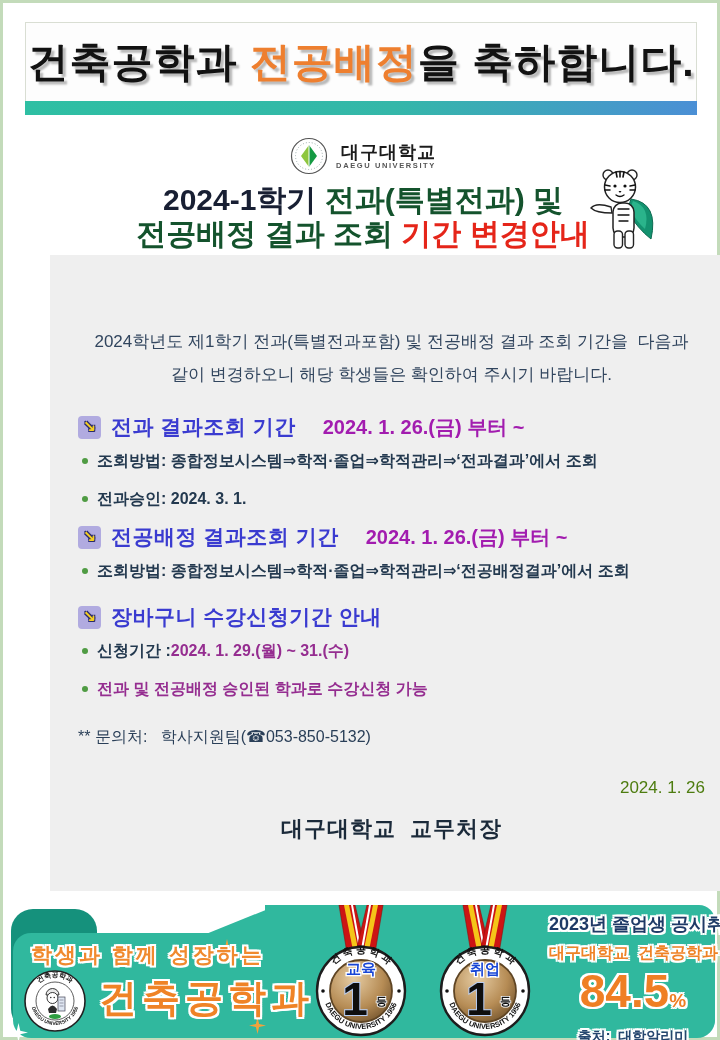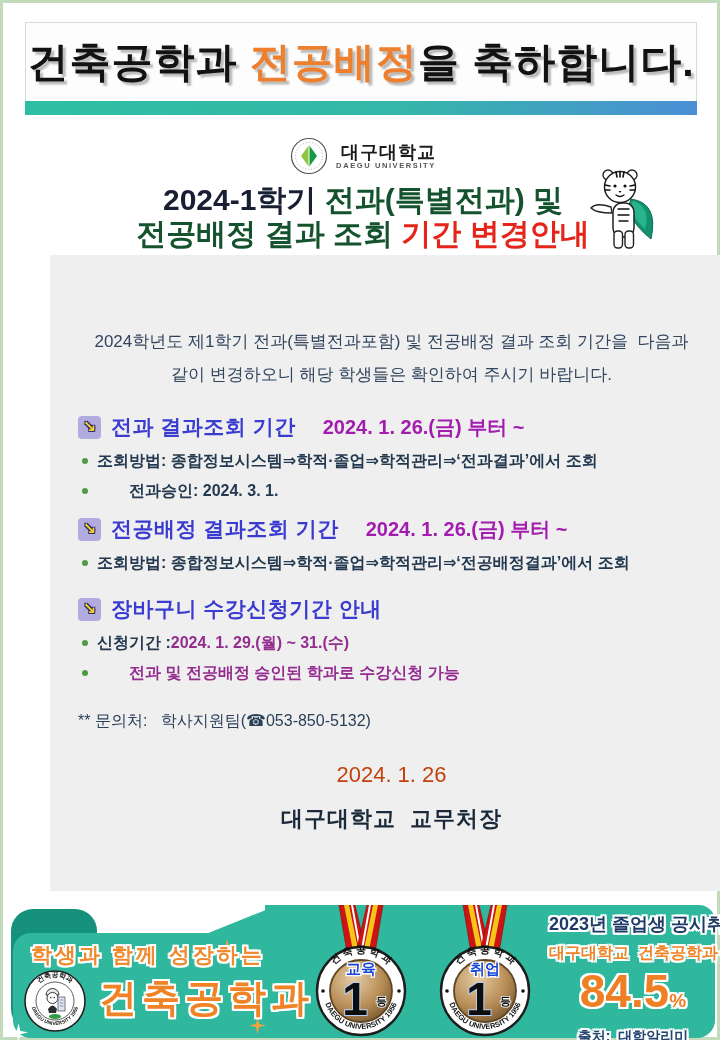--- a/index.html
+++ b/index.html
@@ -33,25 +33,25 @@
   .sec-head{display:flex;align-items:center;margin-top:22px;}
   .sec-head.mt-s{margin-top:14px;} .sec-head.mt-m{margin-top:22px;}
   .sec-icon{width:23px;height:23px;background:#b1abe0;border-radius:4px;flex:0 0 auto;
     display:flex;align-items:center;justify-content:center;margin-right:10px;}
   .sec-icon span{font-size:16px;font-weight:bold;color:#f6d021;line-height:1;
     text-shadow:1px 1px 0 #2b2b6e,-1px -1px 0 #2b2b6e,1px -1px 0 #2b2b6e,-1px 1px 0 #2b2b6e;}
   .sec-title{font-size:21px;font-weight:bold;color:#3a3bd0;letter-spacing:0.5px;white-space:nowrap;}
   .sec-date{font-size:20px;font-weight:bold;color:#a21caf;margin-left:27px;white-space:nowrap;}
   .bullet{display:flex;margin-top:10px;margin-left:4px;font-size:16px;font-weight:bold;
     color:#23394f;line-height:20px;}
-  .bullet + .bullet{margin-top:10px;gap:32px;}
+  .bullet + .bullet{margin-top:18px;}
   .dot{width:6px;height:6px;border-radius:50%;background:#4f9b43;margin:7px 9px 0 0;flex:0 0 auto;}
   .b-purple{color:#952d90;}
   .contact{margin-top:28px;font-size:16px;font-weight:500;color:#2a3f58;}
-  .doc-date{margin-top:30px;text-align:center;font-size:22px;color:#c2410c;}
+  .doc-date{margin-top:30px;text-align:right;font-size:17px;color:#4d7c0f;}
   .signature{margin-top:16px;text-align:center;font-size:22px;font-weight:bold;color:#1b2a3a;letter-spacing:1px;}
 
   
   .footer{position:absolute;left:0;top:900px;width:720px;height:140px;}
   .f-dark{position:absolute;left:8px;top:6px;width:86px;height:122px;background:#15917c;border-radius:22px;}
   .f-main{position:absolute;left:10px;right:8px;top:30px;height:105px;background:#30b89e;border-radius:18px;}
   .f-right{position:absolute;left:262px;right:8px;top:2px;height:130px;background:#30b89e;border-radius:0 16px 16px 0;}
   .f-diag{position:absolute;left:203px;top:2px;width:72px;height:29px;background:#30b89e;
     clip-path:polygon(100% 0,100% 100%,0 100%);}
   .outline-w{text-shadow:-2px -2px 0 #fff,2px -2px 0 #fff,-2px 2px 0 #fff,2px 2px 0 #fff,

